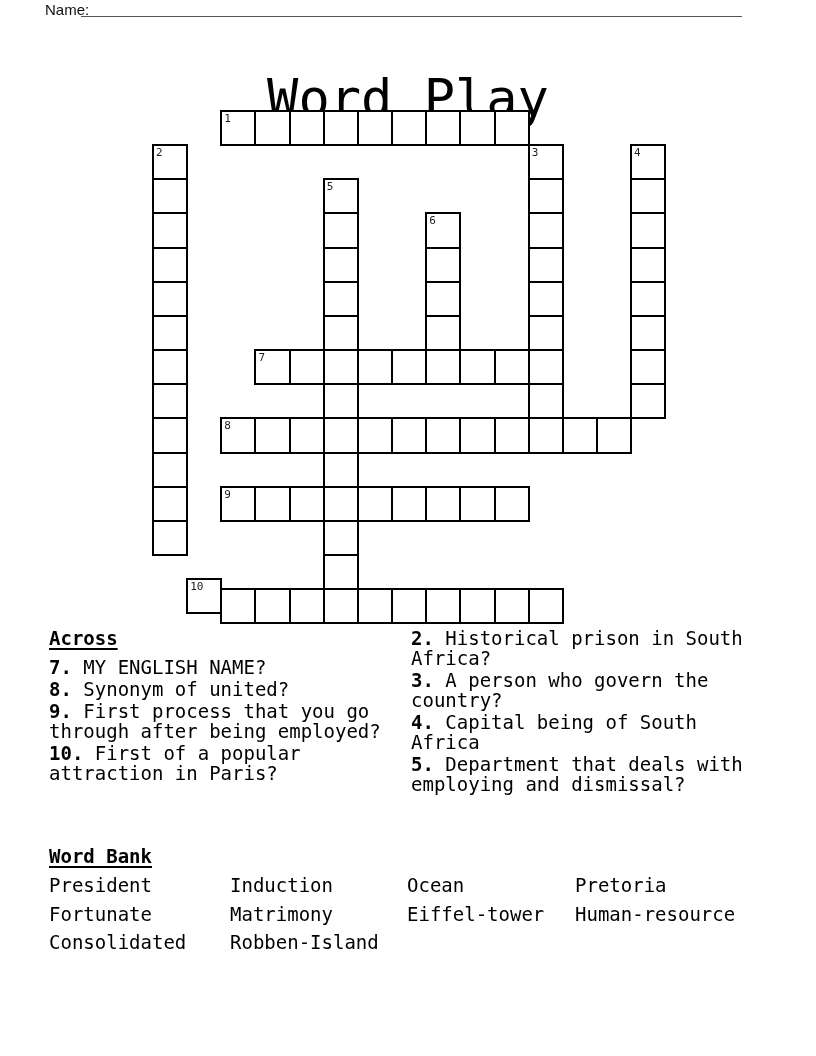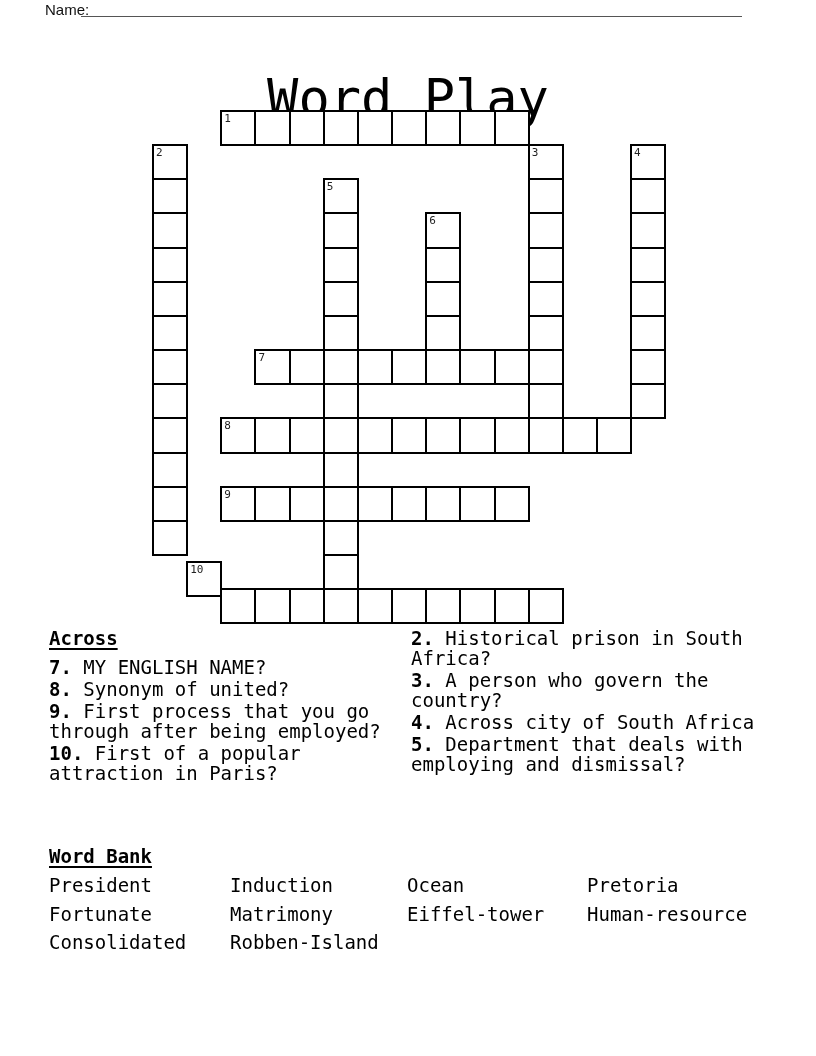--- a/index.html
+++ b/index.html
@@ -148,21 +148,21 @@
       <span class="cellnum">9</span>
     </div>
     <div class="cell" style="left: 102.45px; top: 375.65px;"></div>
     <div class="cell" style="left: 136.6px; top: 375.65px;"></div>
     <div class="cell" style="left: 170.75px; top: 375.65px;"></div>
     <div class="cell" style="left: 204.9px; top: 375.65px;"></div>
     <div class="cell" style="left: 239.05px; top: 375.65px;"></div>
     <div class="cell" style="left: 273.2px; top: 375.65px;"></div>
     <div class="cell" style="left: 307.35px; top: 375.65px;"></div>
     <div class="cell" style="left: 341.5px; top: 375.65px;"></div>
-    <div class="cell" style="left: 34.15px; top: 451px;">
+    <div class="cell" style="left: 34.15px; top: 468px;">
       <span class="cellnum">10</span>
     </div>
     <div class="cell" style="left: 68.3px; top: 478.1px;"></div>
     <div class="cell" style="left: 102.45px; top: 478.1px;"></div>
     <div class="cell" style="left: 136.6px; top: 478.1px;"></div>
     <div class="cell" style="left: 170.75px; top: 478.1px;"></div>
     <div class="cell" style="left: 204.9px; top: 478.1px;"></div>
     <div class="cell" style="left: 239.05px; top: 478.1px;"></div>
     <div class="cell" style="left: 273.2px; top: 478.1px;"></div>
     <div class="cell" style="left: 307.35px; top: 478.1px;"></div>
@@ -177,21 +177,21 @@
       <div class="clue"><span class="clue-num">8.</span><span class="clue-text"> Synonym of united?</span></div>
       <div class="clue"><span class="clue-num">9.</span><span class="clue-text"> First process that you go through after being employed?</span></div>
       <div class="clue"><span class="clue-num">10.</span><span class="clue-text"> First of a popular attraction in Paris?</span></div>
     </div>
 </div>
 
 <div class="clues-col" id="down-col">
   <div id="down-list">
       <div class="clue"><span class="clue-num">2.</span><span class="clue-text"> Historical prison in South Africa?</span></div>
       <div class="clue"><span class="clue-num">3.</span><span class="clue-text"> A person who govern the country?</span></div>
-      <div class="clue"><span class="clue-num">4.</span><span class="clue-text"> Across city of South Africa</span></div>
+      <div class="clue"><span class="clue-num">4.</span><span class="clue-text"> Capital being of South Africa</span></div>
       <div class="clue"><span class="clue-num">5.</span><span class="clue-text"> Department that deals with employing and dismissal?</span></div>
     </div>
 </div>
 
 <div id="word-bank">
   <div class="section-heading">Word Bank</div>
   <div class="bank-columns" id="bank-columns">
       <div class="bank-col" style="left: 181px;">
         <div class="bank-word">Induction</div>
         <div class="bank-word">Matrimony</div>
@@ -199,18 +199,18 @@
       </div>
       <div class="bank-col" style="left: 0px;">
         <div class="bank-word">President</div>
         <div class="bank-word">Fortunate</div>
         <div class="bank-word">Consolidated</div>
       </div>
       <div class="bank-col" style="left: 358px;">
         <div class="bank-word">Ocean</div>
         <div class="bank-word">Eiffel-tower</div>
       </div>
-      <div class="bank-col" style="left: 538px;">
+      <div class="bank-col" style="left: 526px;">
         <div class="bank-word">Pretoria</div>
         <div class="bank-word">Human-resource</div>
       </div>
     </div>
 </div>
 
 </body></html>

